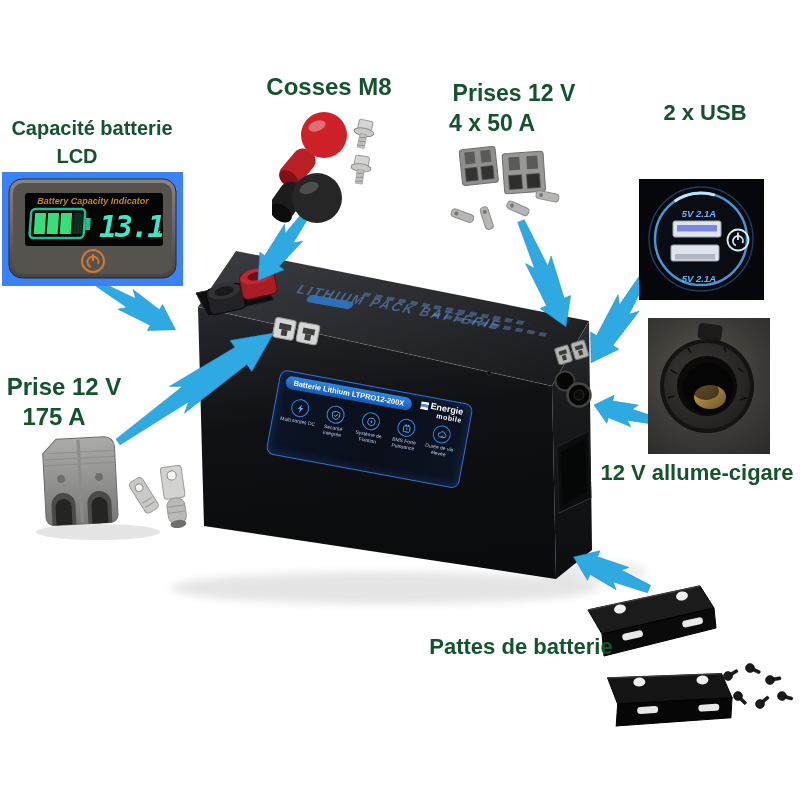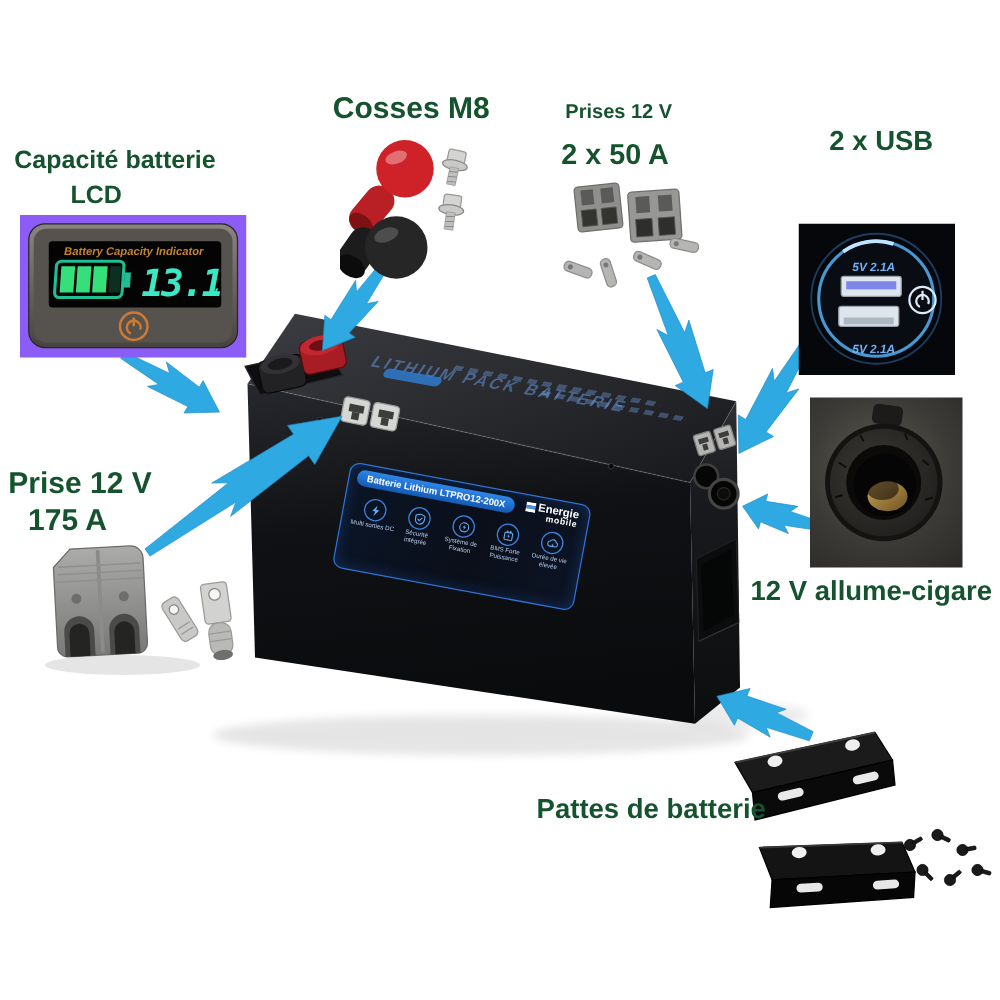--- a/index.html
+++ b/index.html
@@ -5,29 +5,29 @@
   html,body{margin:0;padding:0;background:#ffffff;}
   #stage{position:relative;width:800px;height:800px;background:#ffffff;overflow:hidden;
          font-family:"Liberation Sans",sans-serif;}
   #scene{position:absolute;left:0;top:0;z-index:1;}
   .photo{position:absolute;z-index:2;}
   .callout-title{position:absolute;z-index:3;color:#14532d;font-weight:700;text-align:center;
                  width:220px;line-height:1.12;white-space:nowrap;}
   #t-lcd1{left:-18px;top:117px;font-size:20px;}
   #t-lcd2{left:-33px;top:145px;font-size:20px;}
   #t-cosses{left:219px;top:74px;font-size:24px;}
-  #t-pr1{left:385px;top:81px;font-size:16px;}
+  #t-pr1{left:404px;top:81px;font-size:23px;}
   #t-pr2{left:382px;top:111px;font-size:23px;}
   #t-usb{left:595px;top:101px;font-size:22px;}
   #t-al{left:587px;top:461px;font-size:22px;}
   #t-p175a{left:-46px;top:374px;font-size:24px;}
   #t-p175b{left:-56px;top:404px;font-size:24px;}
   #t-pattes{left:411px;top:635px;font-size:22px;}
 
-  #ph-lcd{left:16px;top:172px;width:181px;height:114px;background:#8b5cf6;}
+  #ph-lcd{left:2px;top:172px;width:181px;height:114px;background:#3b82f6;}
   #ph-cosses{left:272px;top:103px;width:140px;height:125px;}
   #ph-prises{left:447px;top:142px;width:125px;height:100px;}
   #ph-usb{left:639px;top:136px;width:125px;height:121px;background:#05070a;margin-top:43px;}
   #ph-allume{left:648px;top:318px;width:122px;height:136px;
              background:radial-gradient(circle at 45% 42%,#5e5b54,#3d3b37 55%,#2b2a27);}
   #ph-175{left:28px;top:432px;width:212px;height:112px;}
   #ph-pattes{left:552px;top:580px;width:246px;height:150px;}
 
   
   #label-panel{position:absolute;z-index:2;left:281px;top:369px;width:196px;height:86px;
@@ -149,21 +149,21 @@
       <path transform="translate(656,421) rotate(194.5)" d="M0,-3.5 L28,-6.5 L23,-12 L47,-8.5 L47,-14.5 L64,0 L47,14.5 L47,8.5 L21,11 L26,5.5 L0,3.5 Z"></path>
       <path transform="translate(118,442) rotate(-35)" d="M0,-3.5 L85,-8.5 L74,-16 L150,-10.5 L150,-19 L190,0 L150,19 L150,10.5 L71,14.5 L81,7.5 L0,3.5 Z"></path>
       <path transform="translate(649,589) rotate(203)" d="M0,-4 L36,-7.5 L30,-13.5 L60,-9.5 L60,-16 L82,0 L60,16 L60,9.5 L27,12 L33,6.5 L0,4 Z"></path>
     </g>
   </svg>
 
   <div class="callout-title" id="t-lcd1">Capacité batterie</div>
   <div class="callout-title" id="t-lcd2">LCD</div>
   <div class="callout-title" id="t-cosses">Cosses M8</div>
   <div class="callout-title" id="t-pr1">Prises 12 V</div>
-  <div class="callout-title" id="t-pr2">2  x 50 A</div>
+  <div class="callout-title" id="t-pr2">4  x 50 A</div>
   <div class="callout-title" id="t-usb">2 x USB</div>
   <div class="callout-title" id="t-al">12 V allume-cigare</div>
   <div class="callout-title" id="t-p175a">Prise 12 V</div>
   <div class="callout-title" id="t-p175b">175 A</div>
   <div class="callout-title" id="t-pattes">Pattes de batterie</div>
 
   <div class="photo" id="ph-lcd">
     <svg width="181" height="114" viewBox="0 0 181 114">
       <defs>
         <linearGradient id="bez" x1="0" y1="0" x2="0" y2="1">

